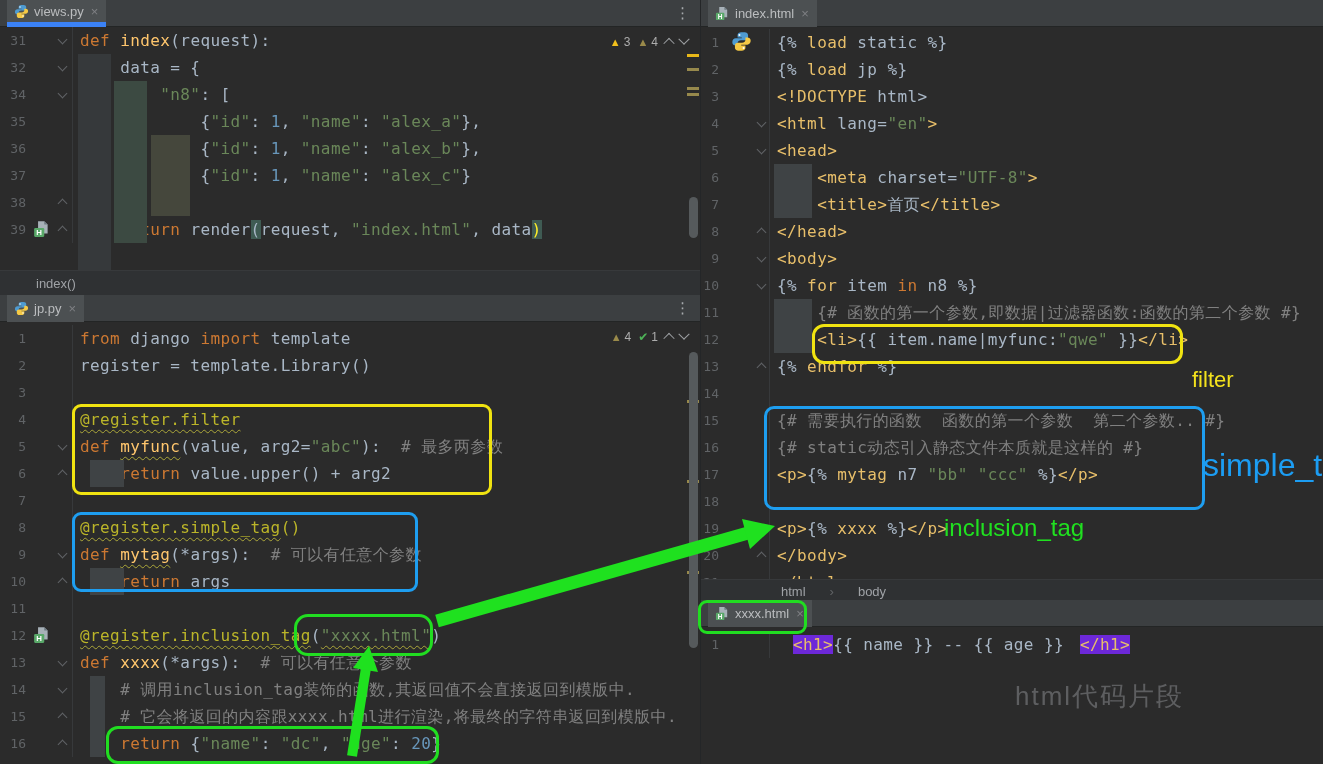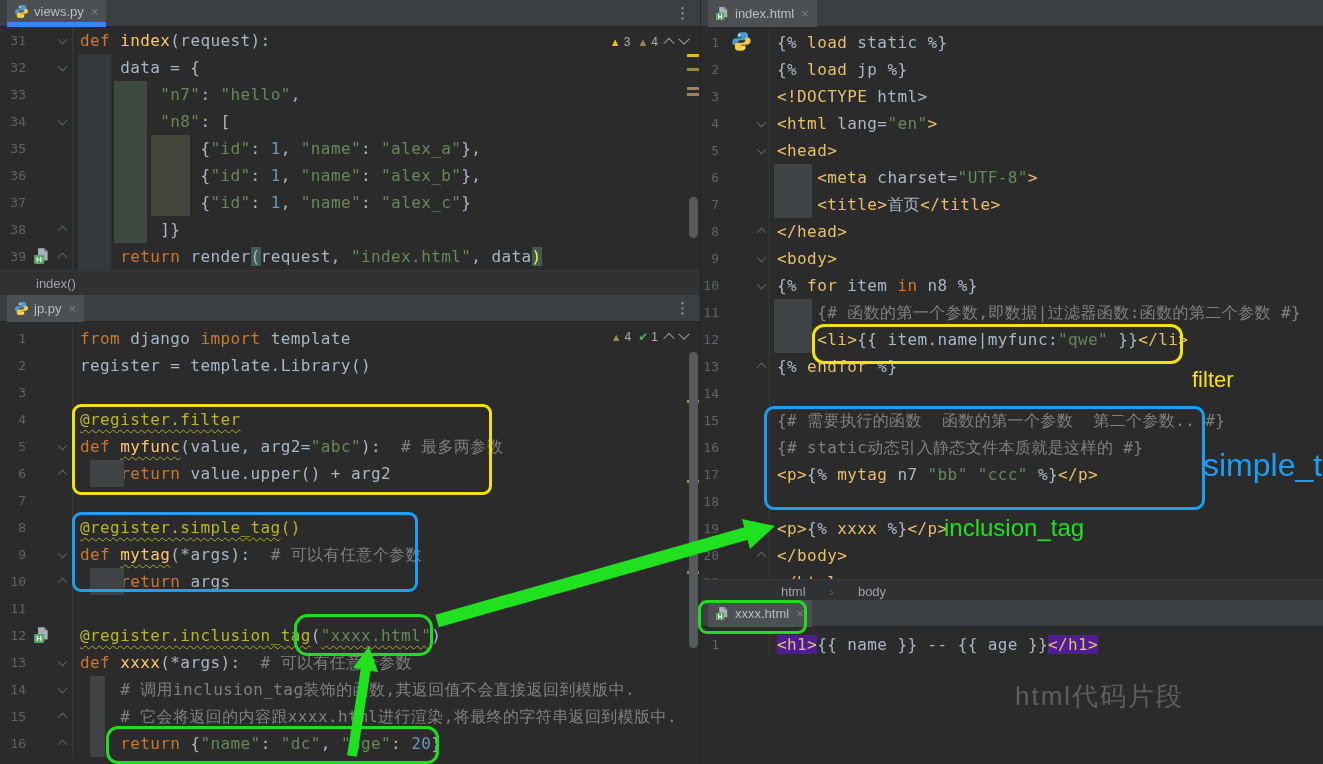--- a/index.html
+++ b/index.html
@@ -39,21 +39,21 @@
   .fchev{position:absolute;left:3px;width:6px;height:6px;border-right:1.5px solid #606366;border-bottom:1.5px solid #606366;}
   .fchev.down{top:9px;transform:rotate(45deg);}
   .fchev.up{top:11px;transform:rotate(-135deg);}
 
   .codeline{white-space:pre;font:16px/27px "DejaVu Sans Mono",monospace;letter-spacing:0.4px;color:#a9b7c6;}
   .kw{color:#cc7832;} .fn{color:#ffc66d;} .str{color:#6a8759;} .num{color:#6897bb;}
   .com{color:#808080;} .dec{color:#bbb529;} .tag{color:#e8bf6a;} .br{color:#a9b7c6;} .txt{color:#a9b7c6;}
   .wavy{text-decoration:underline wavy rgba(190,185,60,.85);text-decoration-thickness:1px;text-underline-offset:4px;}
   .hl{background:#3f5b53;}
   .hlp{background:#3f5b53;color:#ffef28;}
-  .hlbg{background:#4c1d95;}
+  .hlbg{background:#6d28d9;margin-left:16px;}
 
   .decor{position:absolute;pointer-events:none;}
 
   .inspect{position:absolute;top:8px;right:12px;display:flex;align-items:center;gap:7px;
            font:12px "Liberation Sans",sans-serif;color:#adadad;}
   .tri{font-size:11px;line-height:1;}
   .tri.warn{color:#f2c01c;} .tri.weak{color:#9a8a4a;}
   .okmark{color:#4db357;font-size:12px;line-height:1;}
   .cnt{margin-left:-4px;}
   .chev{display:inline-block;width:7px;height:7px;border-right:1.6px solid #9da0a3;border-bottom:1.6px solid #9da0a3;}
@@ -129,28 +129,20 @@
               <span class="ln">32</span>
               <span class="gslot"></span>
               <span class="fold">
                 <i class="fchev down"></i>
               </span>
             </span>
             <span class="codeline"><span class="txt">    data = {</span></span>
           </div>
           <div class="line">
             <span class="gutter">
-              <span class="ln">33</span>
-              <span class="gslot"></span>
-              <span class="fold"></span>
-            </span>
-            <span class="codeline"><span class="txt">        </span><span class="str">"n7"</span><span class="txt">: </span><span class="str">"hello"</span><span class="txt">,</span></span>
-          </div>
-          <div class="line">
-            <span class="gutter">
               <span class="ln">34</span>
               <span class="gslot"></span>
               <span class="fold">
                 <i class="fchev down"></i>
               </span>
             </span>
             <span class="codeline"><span class="txt">        </span><span class="str">"n8"</span><span class="txt">: [</span></span>
           </div>
           <div class="line">
             <span class="gutter">

